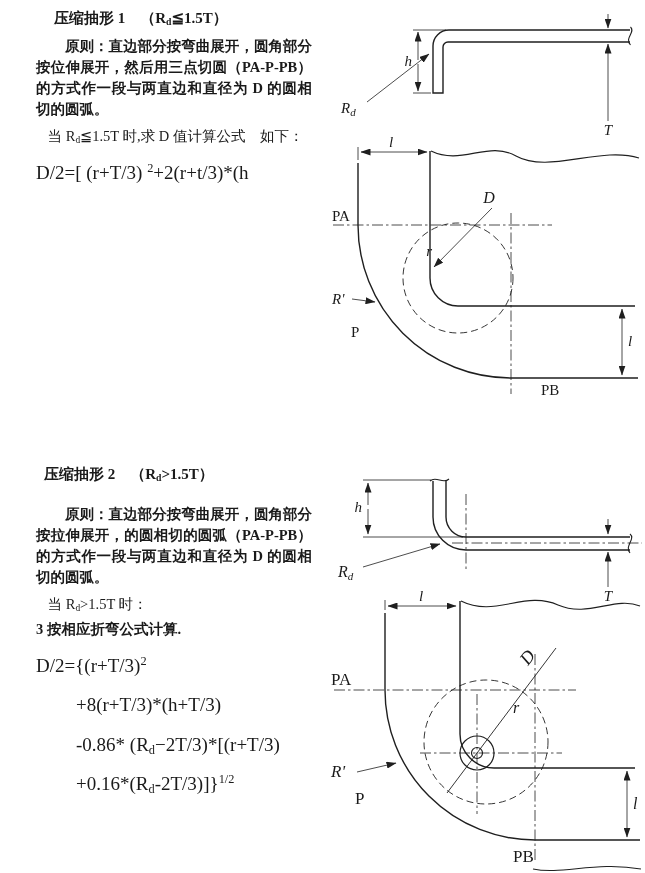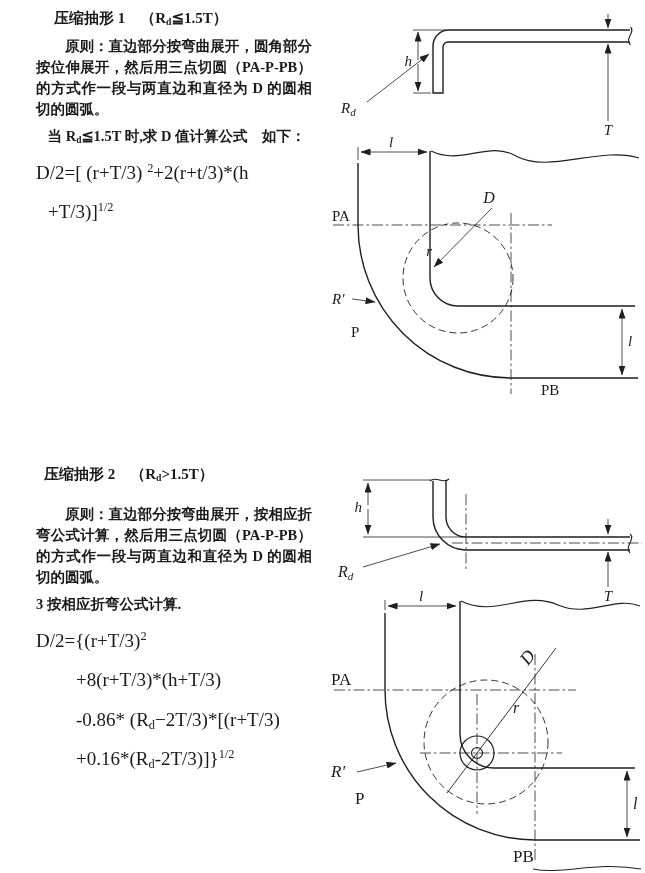--- a/index.html
+++ b/index.html
@@ -6,21 +6,21 @@
   #page{
     position:relative;width:645px;height:873px;background:#ffffff;
     font-family:"Liberation Serif","DejaVu Serif",serif;color:#1a1a1a;
     overflow:hidden;margin:0 auto;
   }
   .textcol{position:absolute;left:36px;width:292px;font-size:14.5px;line-height:1.45;}
   .sec-title{font-weight:700;font-size:15px;margin:0 0 6px 0;}
   .t-ind1{margin-left:18px;}
   .t-ind0{margin-left:8px;}
   .para{font-weight:600;text-indent:2em;margin:4px 16px 6px 0;text-align:justify;}
-  .cond{font-weight:700;text-indent:0.8em;margin:2px 0 4px 0;}
+  .cond{font-weight:400;text-indent:0.8em;margin:2px 0 4px 0;}
   .method{font-weight:600;margin:2px 0 4px 0;}
   .formula{font-weight:400;font-size:19px;margin:12px 0;}
   .f-ind{padding-left:12px;}
   .f-ind2{padding-left:40px;}
   sup{font-size:0.65em;vertical-align:super;line-height:0;}
   sub{font-size:0.65em;vertical-align:-0.25em;line-height:0;}
   svg{position:absolute;}
   svg text{fill:#1a1a1a;}
   .lbl{font-family:"Liberation Serif","DejaVu Serif",serif;}
   .it{font-style:italic;}
@@ -28,21 +28,20 @@
 </head>
 <body>
 
 <div id="page">
 
   <div class="textcol" style="top:8px;">
     <div class="sec-title t-ind1">压缩抽形 1　（R<sub>d</sub>≦1.5T）</div>
     <div class="para">原则：直边部分按弯曲展开，圆角部分按位伸展开，然后用三点切圆（PA-P-PB）的方式作一段与两直边和直径为 D 的圆相切的圆弧。</div>
     <div class="cond">当 R<sub>d</sub>≦1.5T 时,求 D 值计算公式　如下：</div>
     <div class="formula">D/2=[ (r+T/3) <sup>2</sup>+2(r+t/3)*(h</div>
-    <div class="formula f-ind">+T/3)]<sup>1/2</sup></div>
   </div>
 
   <svg style="left:325px;top:8px;" width="320" height="432" viewBox="325 8 320 432">
     <defs>
       <marker id="ar1" markerWidth="10" markerHeight="7" refX="9.5" refY="3.5" orient="auto" markerUnits="userSpaceOnUse">
         <path d="M0 0 L10 3.5 L0 7 Z" fill="#1f1f1f"></path>
       </marker>
     </defs>
 
     <g stroke="#1f1f1f" fill="none" stroke-width="1.4">
@@ -99,21 +98,22 @@
       <text class="lbl it" x="332" y="304" font-size="15" stroke="none" fill="#1a1a1a">R'</text>
 
       <text class="lbl" x="332" y="221" font-size="15" stroke="none" fill="#1a1a1a">PA</text>
       <text class="lbl" x="351" y="337" font-size="15" stroke="none" fill="#1a1a1a">P</text>
       <text class="lbl" x="541" y="395" font-size="15" stroke="none" fill="#1a1a1a">PB</text>
     </g>
   </svg>
 
   <div class="textcol" style="top:464px;">
     <div class="sec-title t-ind0">压缩抽形 2　（R<sub>d</sub>&gt;1.5T）</div>
-    <div class="para" style="margin-top:18px;">原则：直边部分按弯曲展开，按相应折弯公式计算，然后用三点切圆（PA-P-PB）的方式作一段与两直边和直径为 D 的圆相切的圆弧。</div>
+    <div class="para" style="margin-top:18px;">原则：直边部分按弯曲展开，圆角部分按拉伸展开，的圆相切的圆弧（PA-P-PB）的方式作一段与两直边和直径为 D 的圆相切的圆弧。</div>
+    <div class="cond">当 R<sub>d</sub>&gt;1.5T 时：</div>
     <div class="method">3 按相应折弯公式计算.</div>
     <div class="formula">D/2={(r+T/3)<sup>2</sup></div>
     <div class="formula f-ind2">+8(r+T/3)*(h+T/3)</div>
     <div class="formula f-ind2">-0.86* (R<sub>d</sub>−2T/3)*[(r+T/3)</div>
     <div class="formula f-ind2">+0.16*(R<sub>d</sub>-2T/3)]}<sup>1/2</sup></div>
   </div>
 
   <svg style="left:325px;top:460px;" width="320" height="413" viewBox="325 460 320 413">
     <defs>
       <marker id="ar2" markerWidth="10" markerHeight="7" refX="9.5" refY="3.5" orient="auto" markerUnits="userSpaceOnUse">

